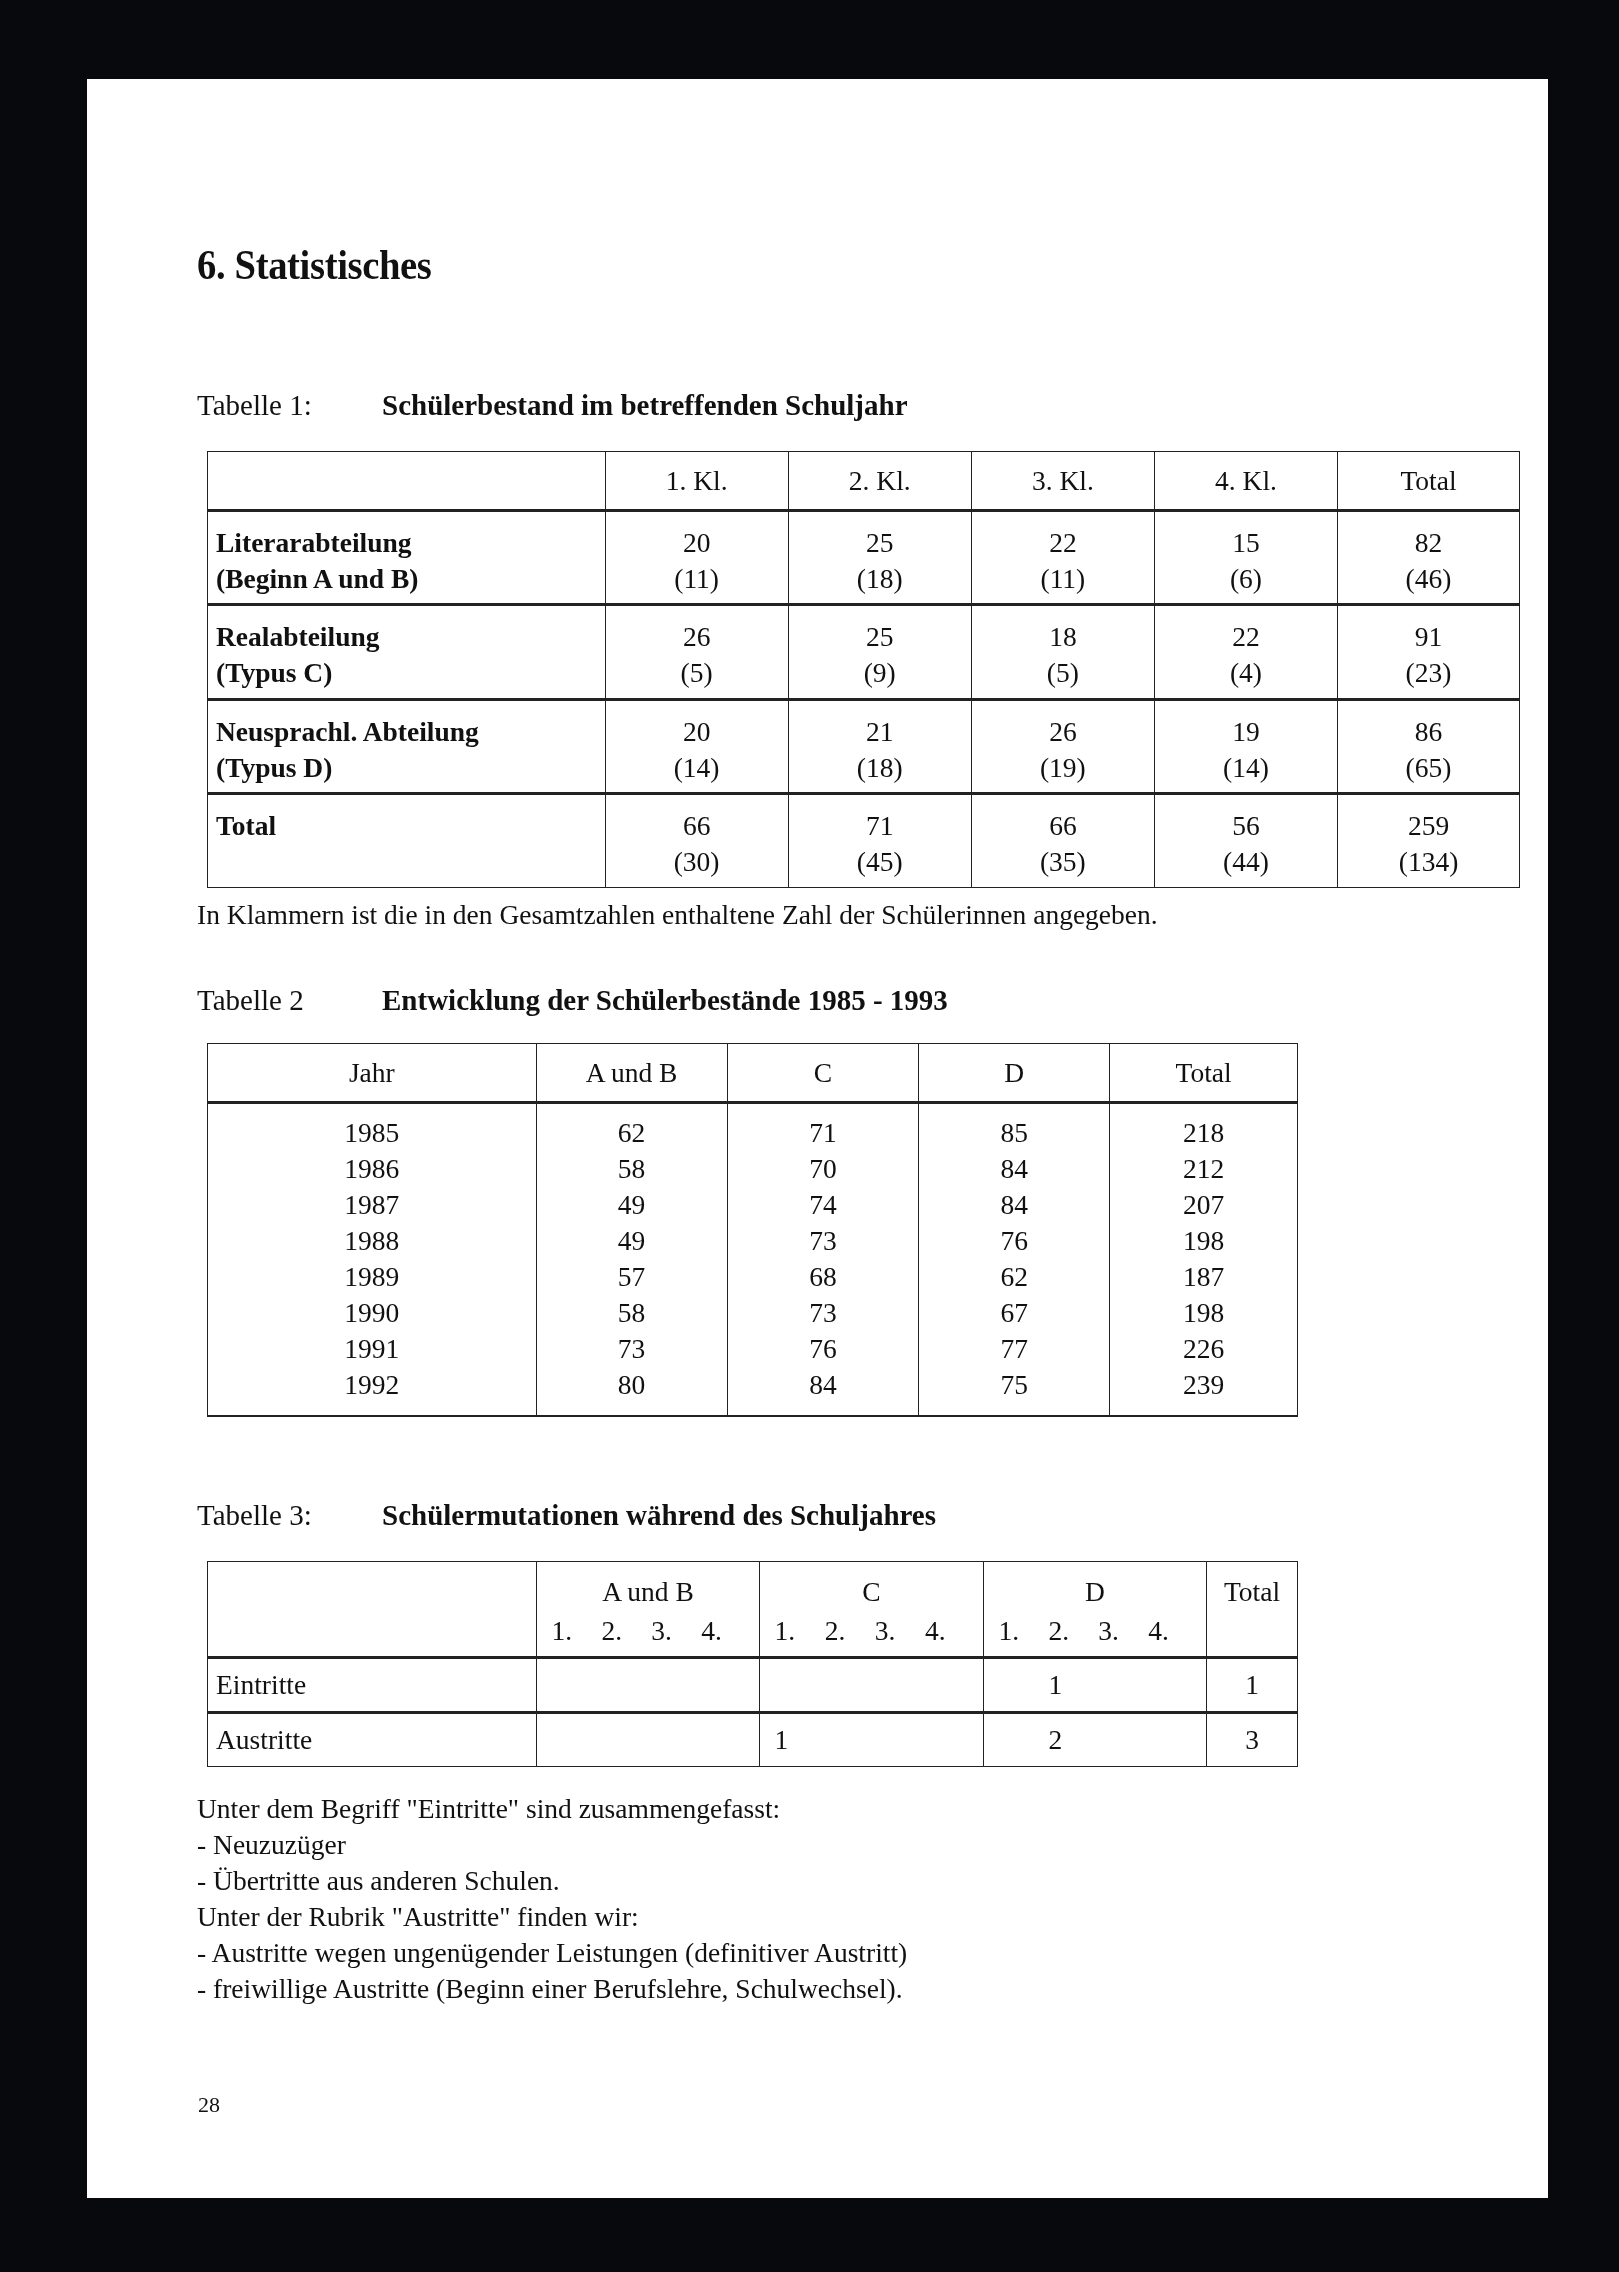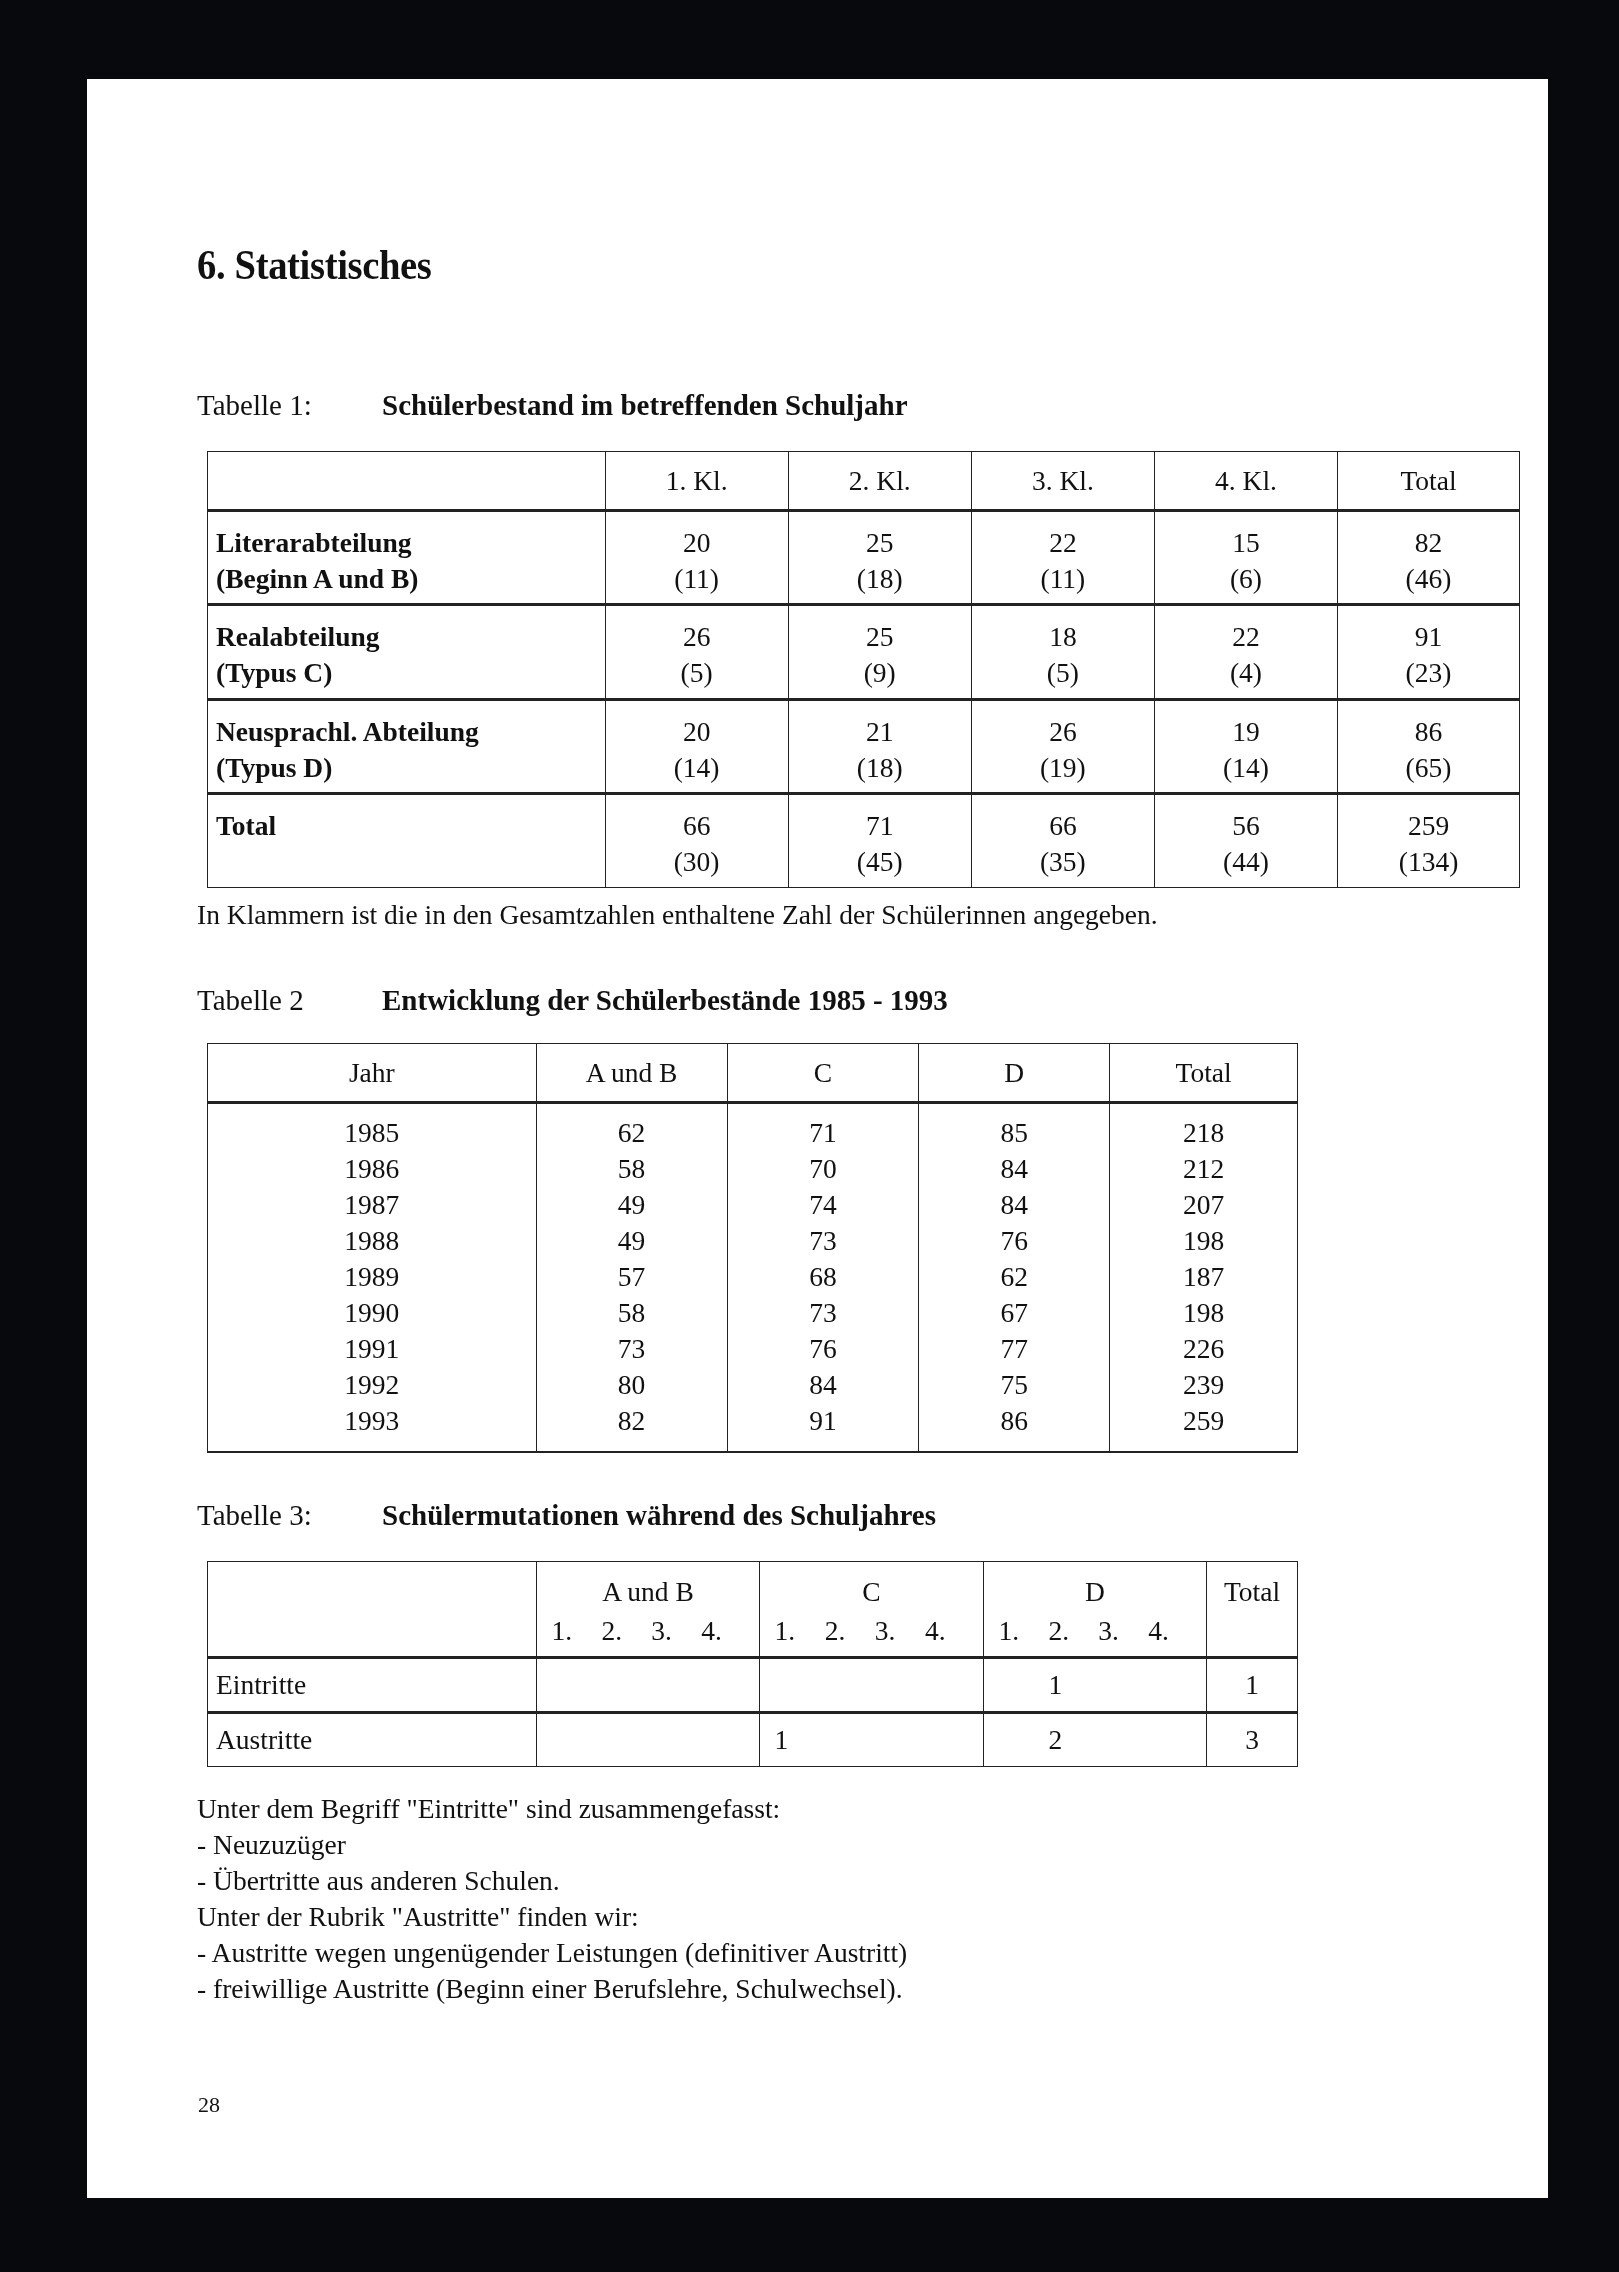--- a/index.html
+++ b/index.html
@@ -265,27 +265,20 @@
         <td>77</td>
         <td>226</td>
       </tr>
       <tr>
         <td>1992</td>
         <td>80</td>
         <td>84</td>
         <td>75</td>
         <td>239</td>
       </tr>
-      <tr>
-        <td>1993</td>
-        <td>82</td>
-        <td>91</td>
-        <td>86</td>
-        <td>259</td>
-      </tr>
     </tbody>
 </table>
 
 <div class="caption" style="left:197px; top:1499px;">
   <span class="lbl">Tabelle 3:</span><span class="ttl">Schülermutationen während des Schuljahres</span>
 </div>
 
 <table class="t3" style="left:207px; top:1561px; width:1091px;">
   <colgroup>
     <col style="width:329px">

